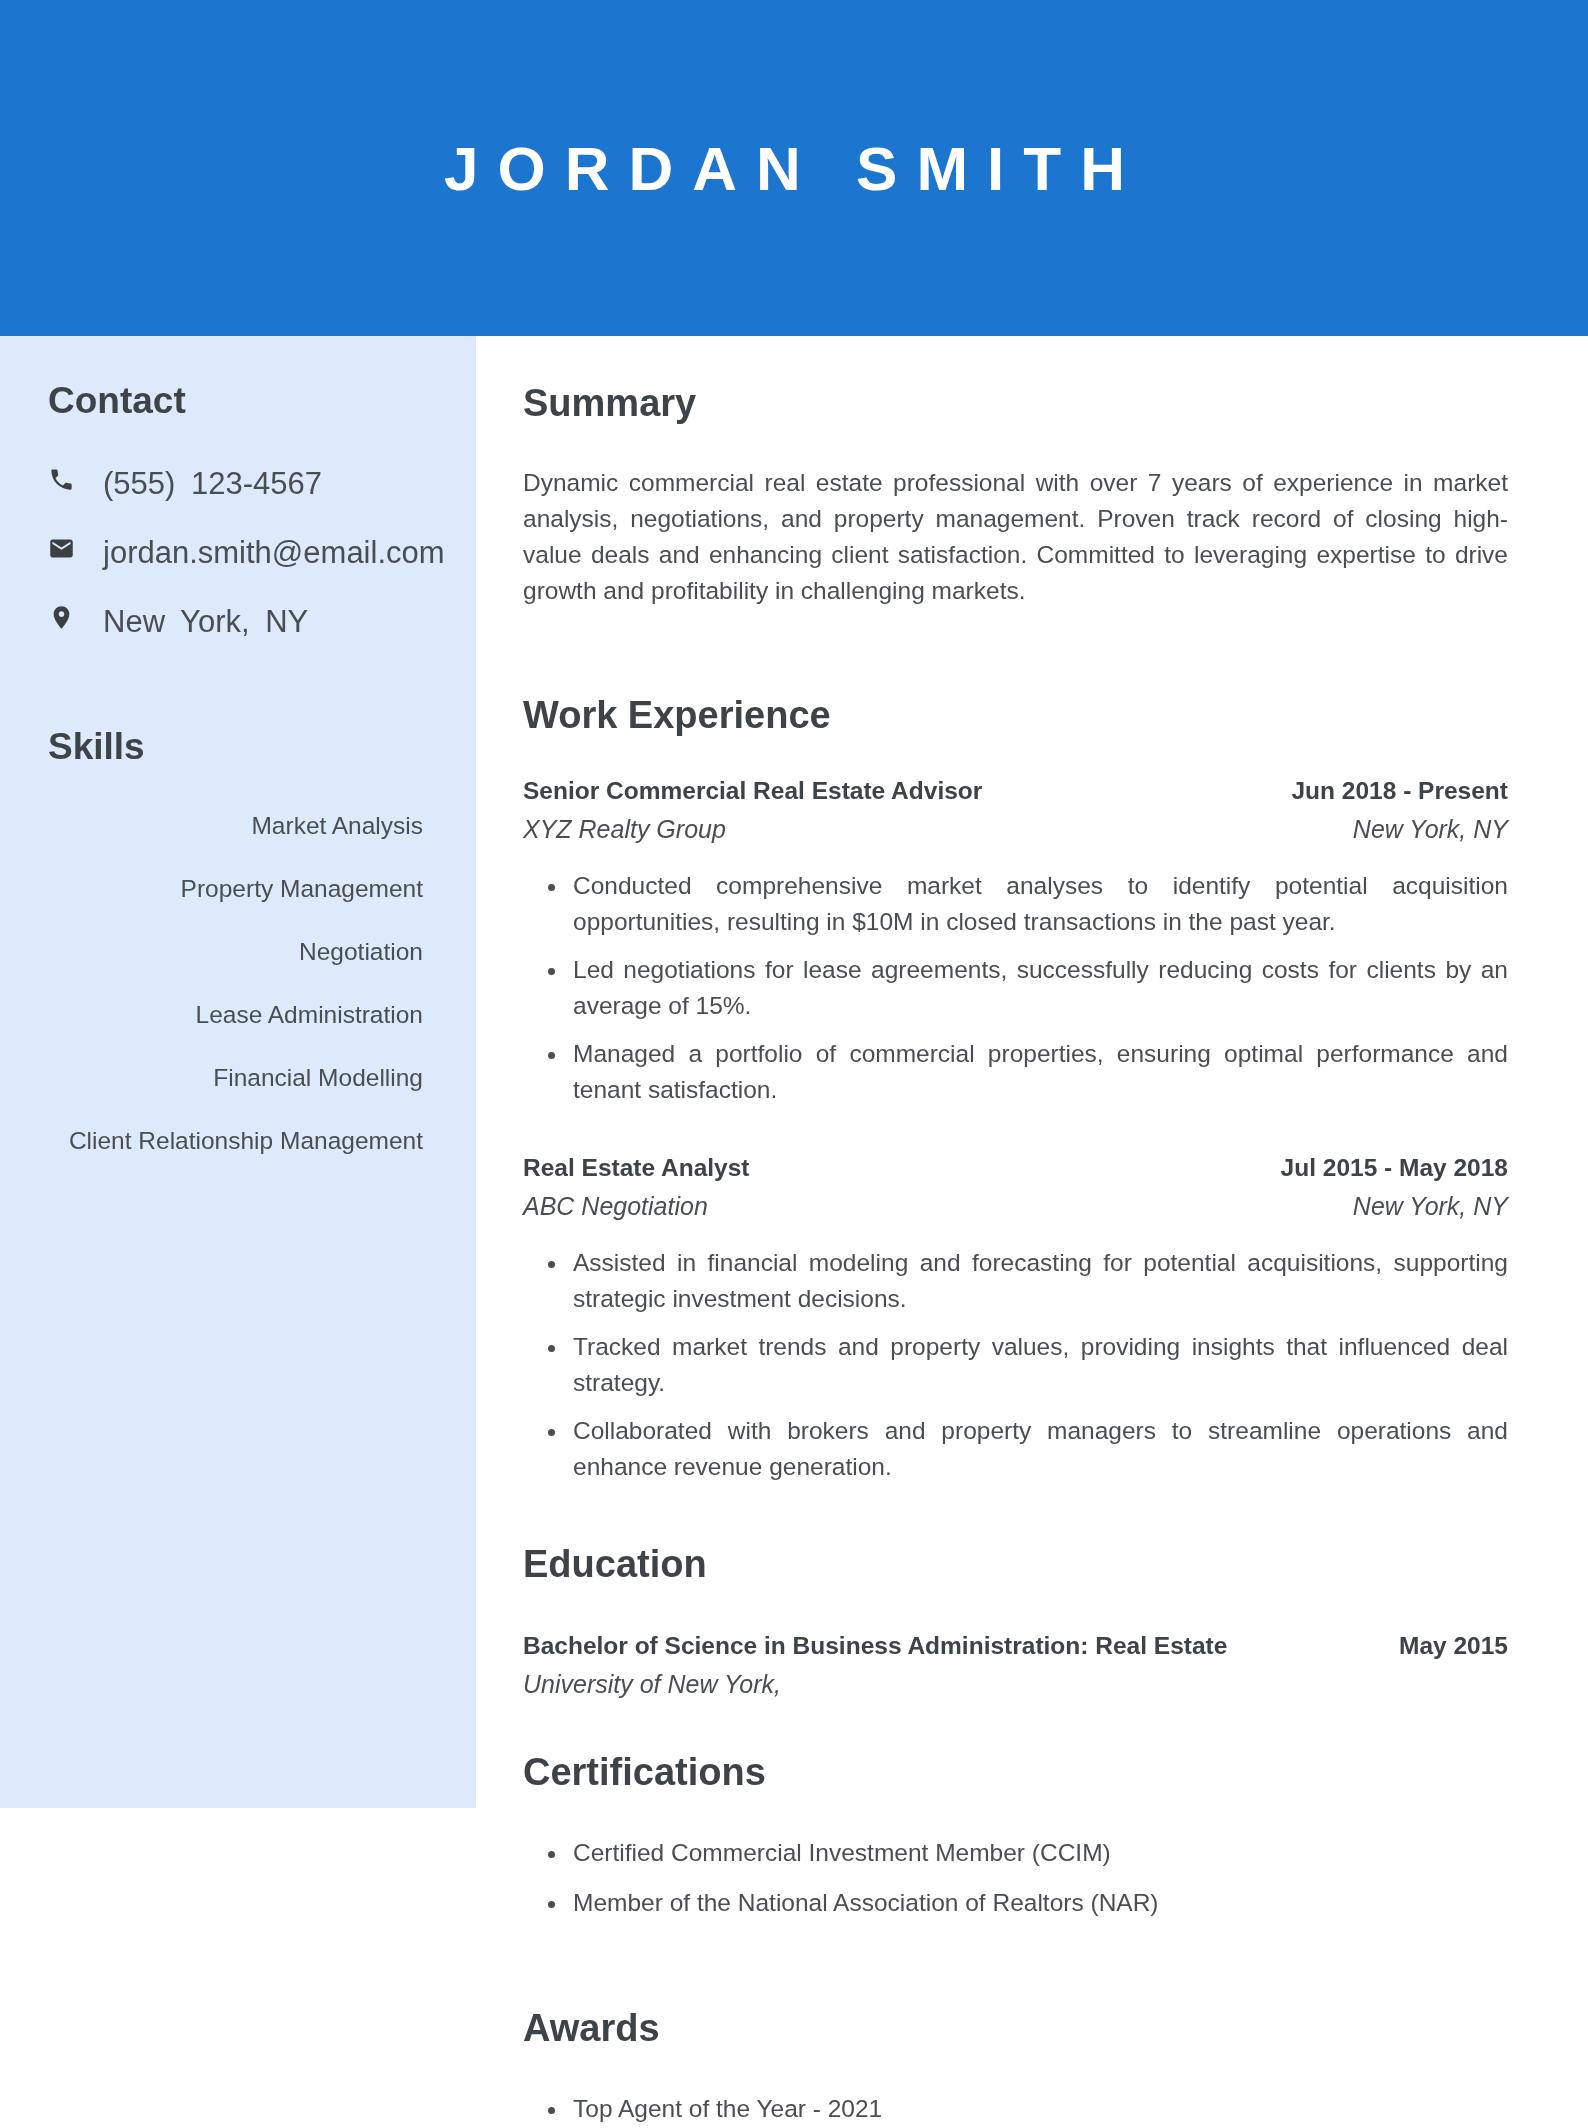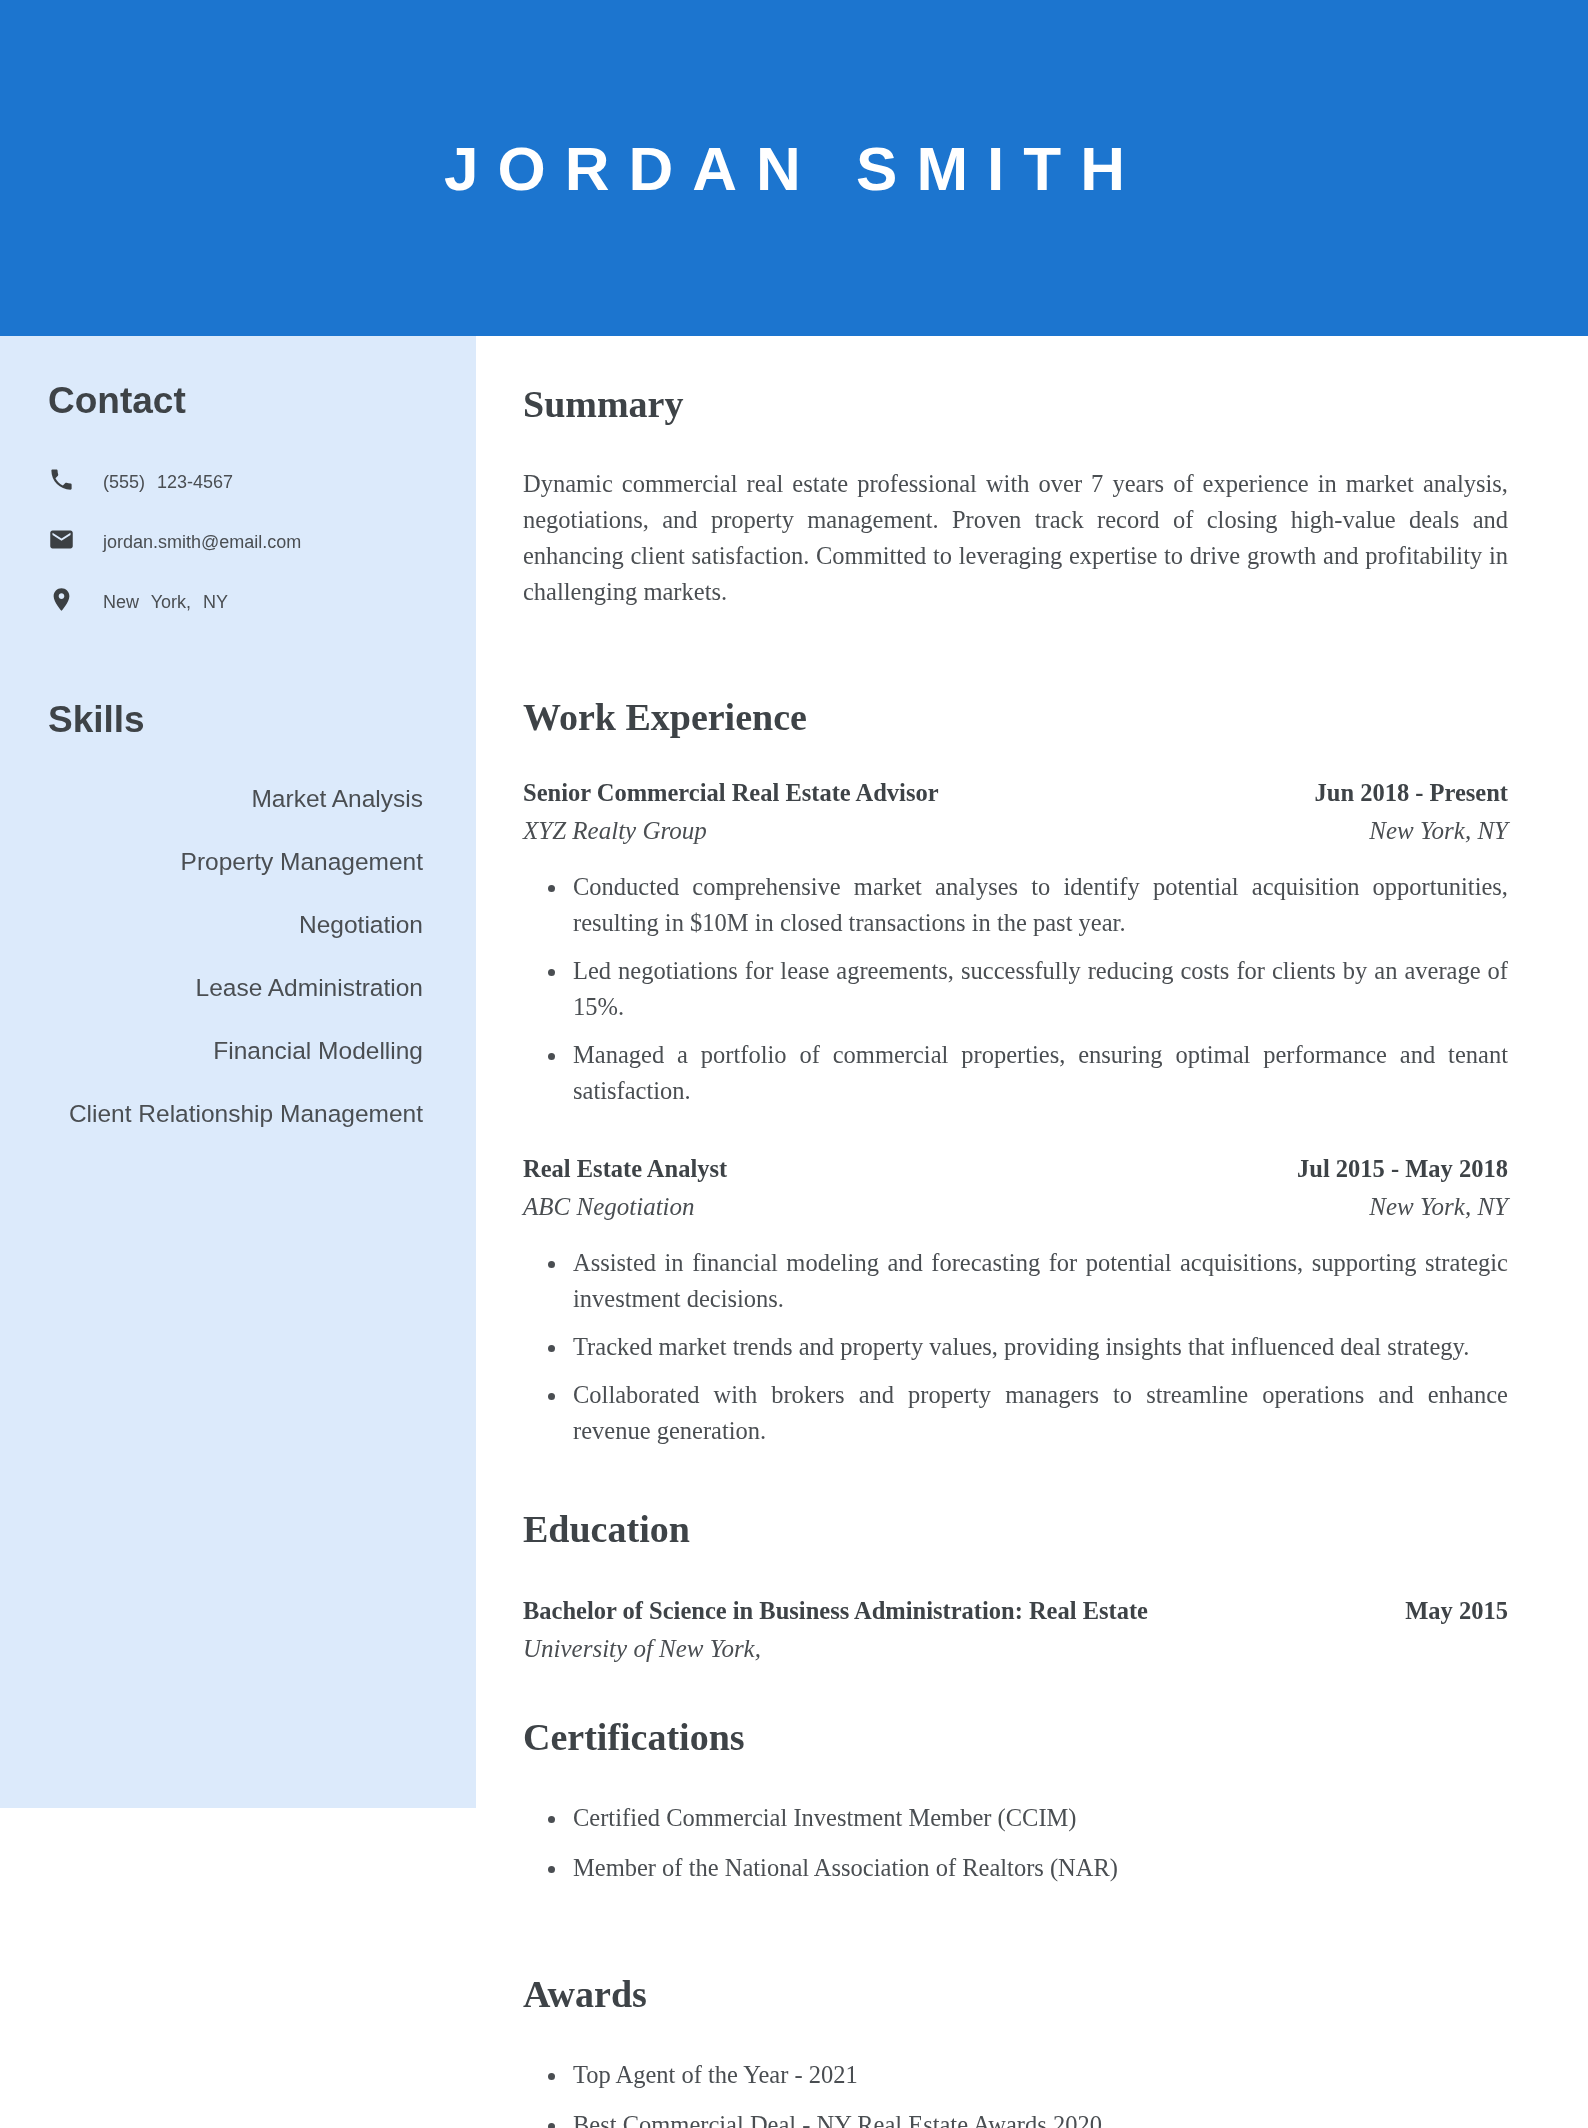--- a/index.html
+++ b/index.html
@@ -43,35 +43,35 @@
   .sb-title {
     margin: 0 0 44px 0;
     font-size: 37px;
     font-weight: bold;
     color: var(--heading-color, #3e4347);
   }
   .sb-title.skills-title { margin-top: 86px; margin-bottom: 44px; }
 
   .contact-row {
     display: flex;
-    align-items: flex-end;
+    align-items: flex-start;
     gap: 28px;
     margin-bottom: 33px;
-    font-size: 18px;
+    font-size: 31px;
     word-spacing: 7px;
     color: var(--body-color, #4a4e52);
   }
   .contact-row .ico { width: 27px; height: 27px; flex: 0 0 27px; }
   .contact-row .ico svg { width: 27px; height: 27px; display: block; fill: #3c4043; }
 
   .skills-list { list-style: none; margin: 17px; padding: 0; text-align: right; }
   .skills-list li { font-size: 24.5px; margin-bottom: 35px; color: var(--body-color, #4a4e52); }
 
   
-  .main { flex: 1; padding: 46px 80px 16px 47px; font-family: Liberation Serif, serif; }
+  .main { flex: 1; padding: 46px 80px 16px 47px; }
 
   .sec h2 {
     margin: 0 0 40px 0;
     font-size: 38px;
     font-weight: bold;
     color: var(--heading-color, #3e4347);
   }
   .sec-work h2 { margin-top: 85px; }
   .sec-education h2 { margin-top: 58px; margin-bottom: 46px; }
   .sec-certifications h2 { margin-top: 52px; }

